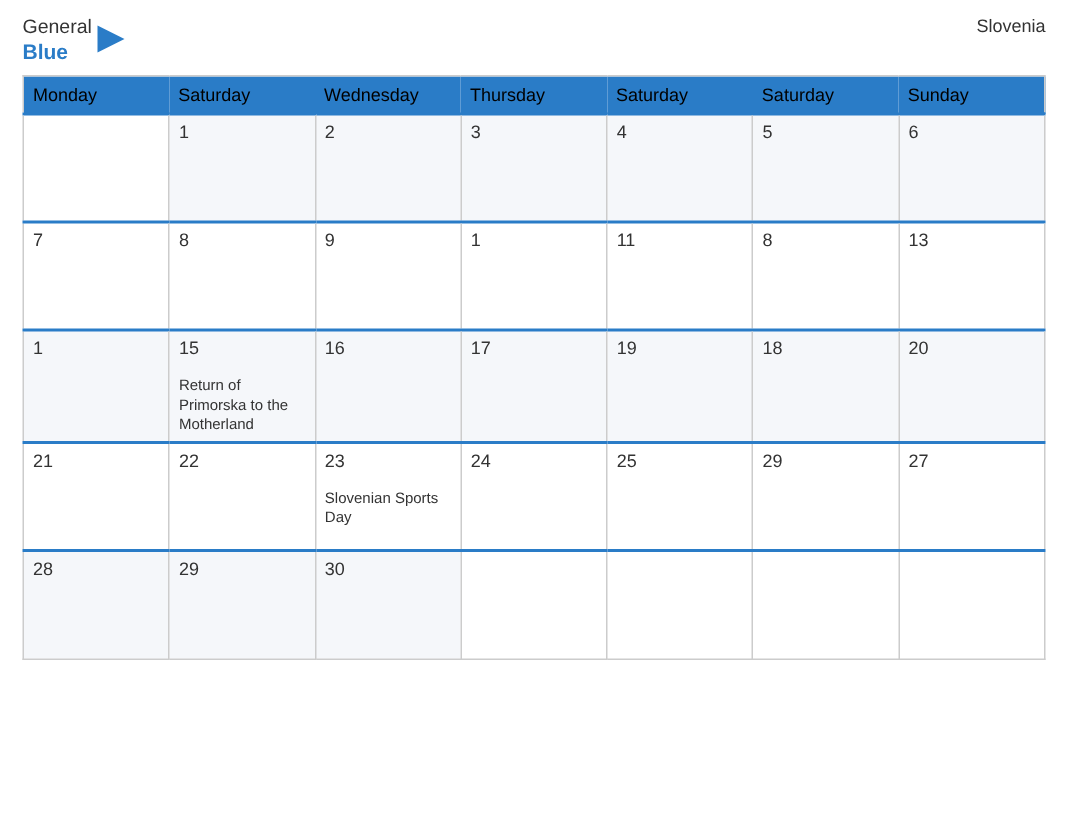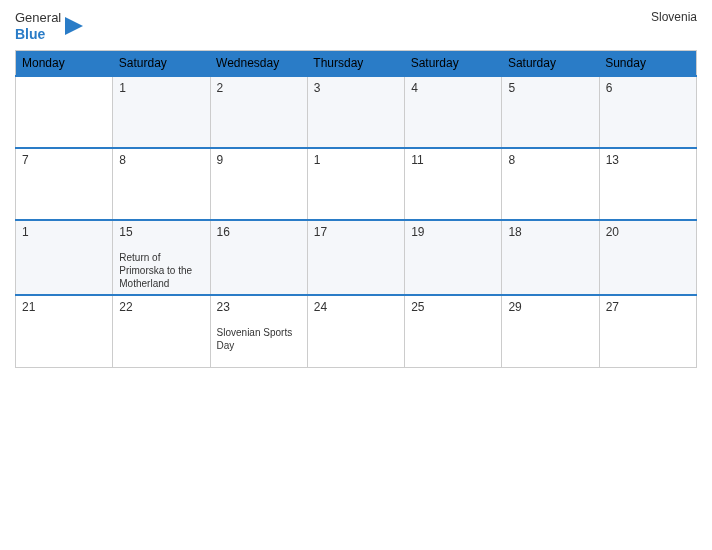--- a/index.html
+++ b/index.html
@@ -220,15 +220,30 @@
           <td>
             <span class="day-number">25</span>
           </td>
           <td>
             <span class="day-number">29</span>
           </td>
           <td>
             <span class="day-number">27</span>
           </td>
         </tr>
+        <tr>
+          <td>
+            <span class="day-number">28</span>
+          </td>
+          <td>
+            <span class="day-number">29</span>
+          </td>
+          <td>
+            <span class="day-number">30</span>
+          </td>
+          <td style="background: rgb(255, 255, 255); border-top: 2px solid rgb(42, 124, 199);"></td>
+          <td style="background: rgb(255, 255, 255); border-top: 2px solid rgb(42, 124, 199);"></td>
+          <td style="background: rgb(255, 255, 255); border-top: 2px solid rgb(42, 124, 199);"></td>
+          <td style="background: rgb(255, 255, 255); border-top: 2px solid rgb(42, 124, 199);"></td>
+        </tr>
       </tbody>
   </table>
 </div>
 
 </body></html>

